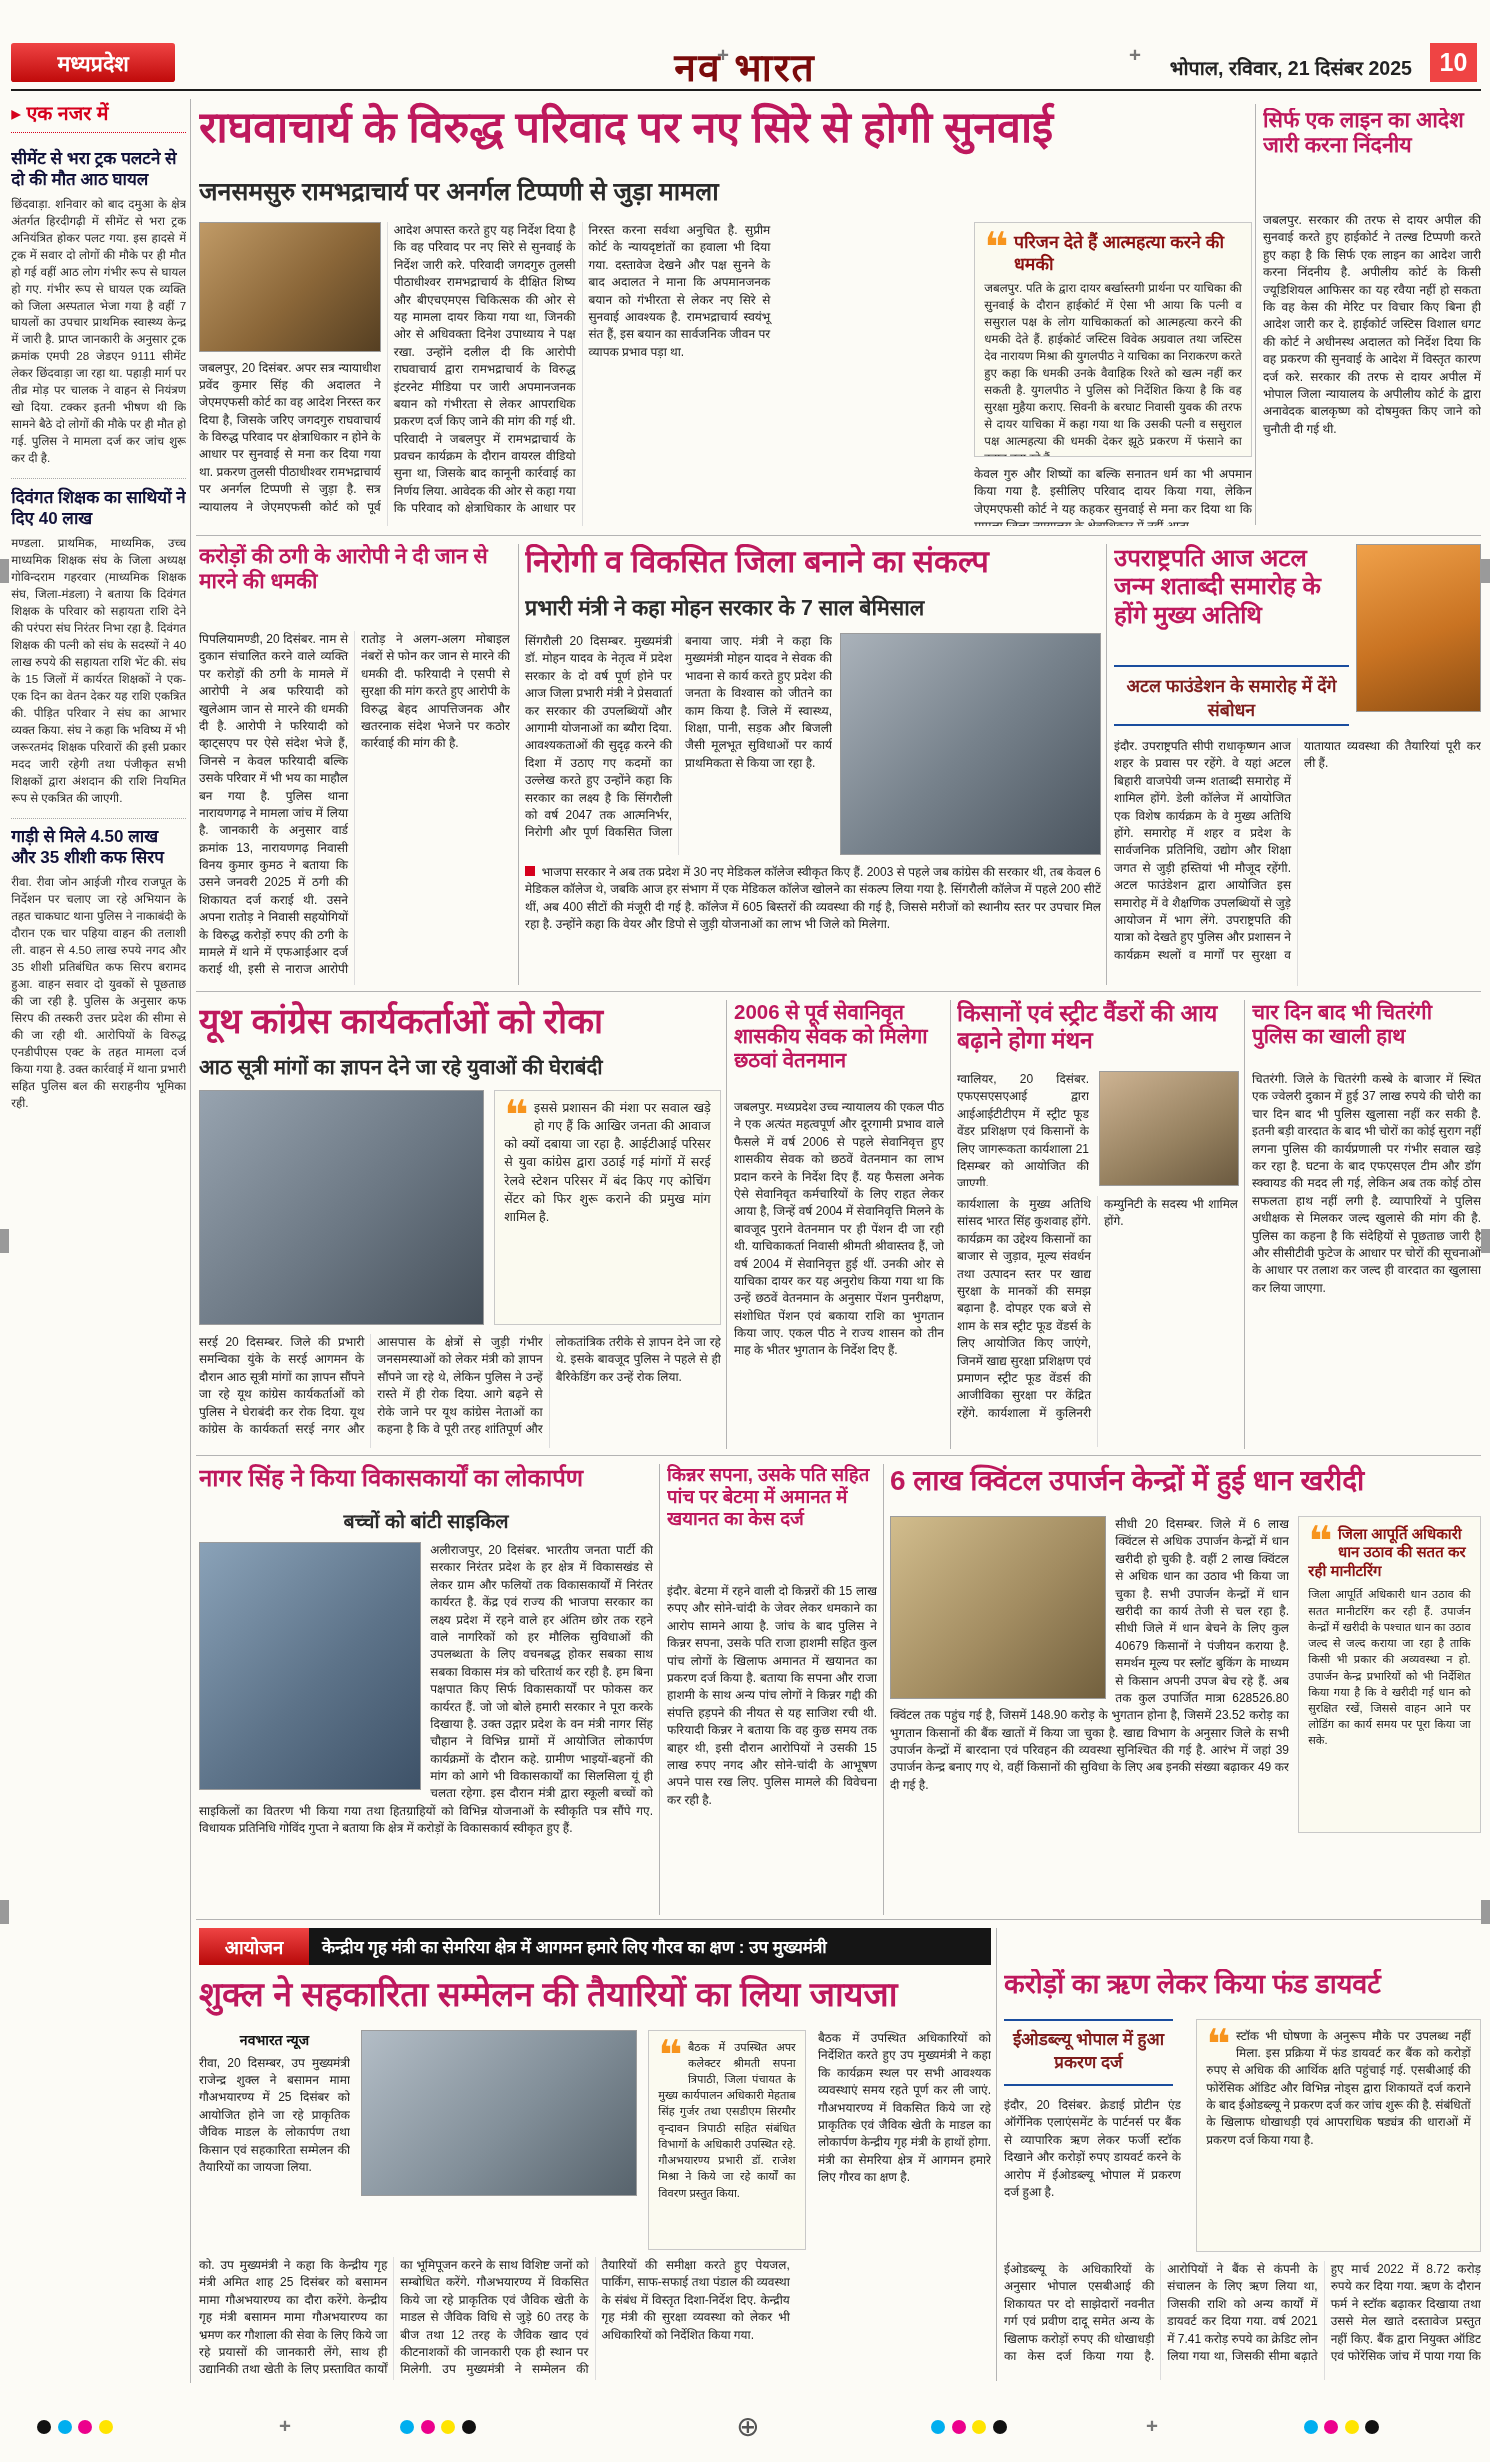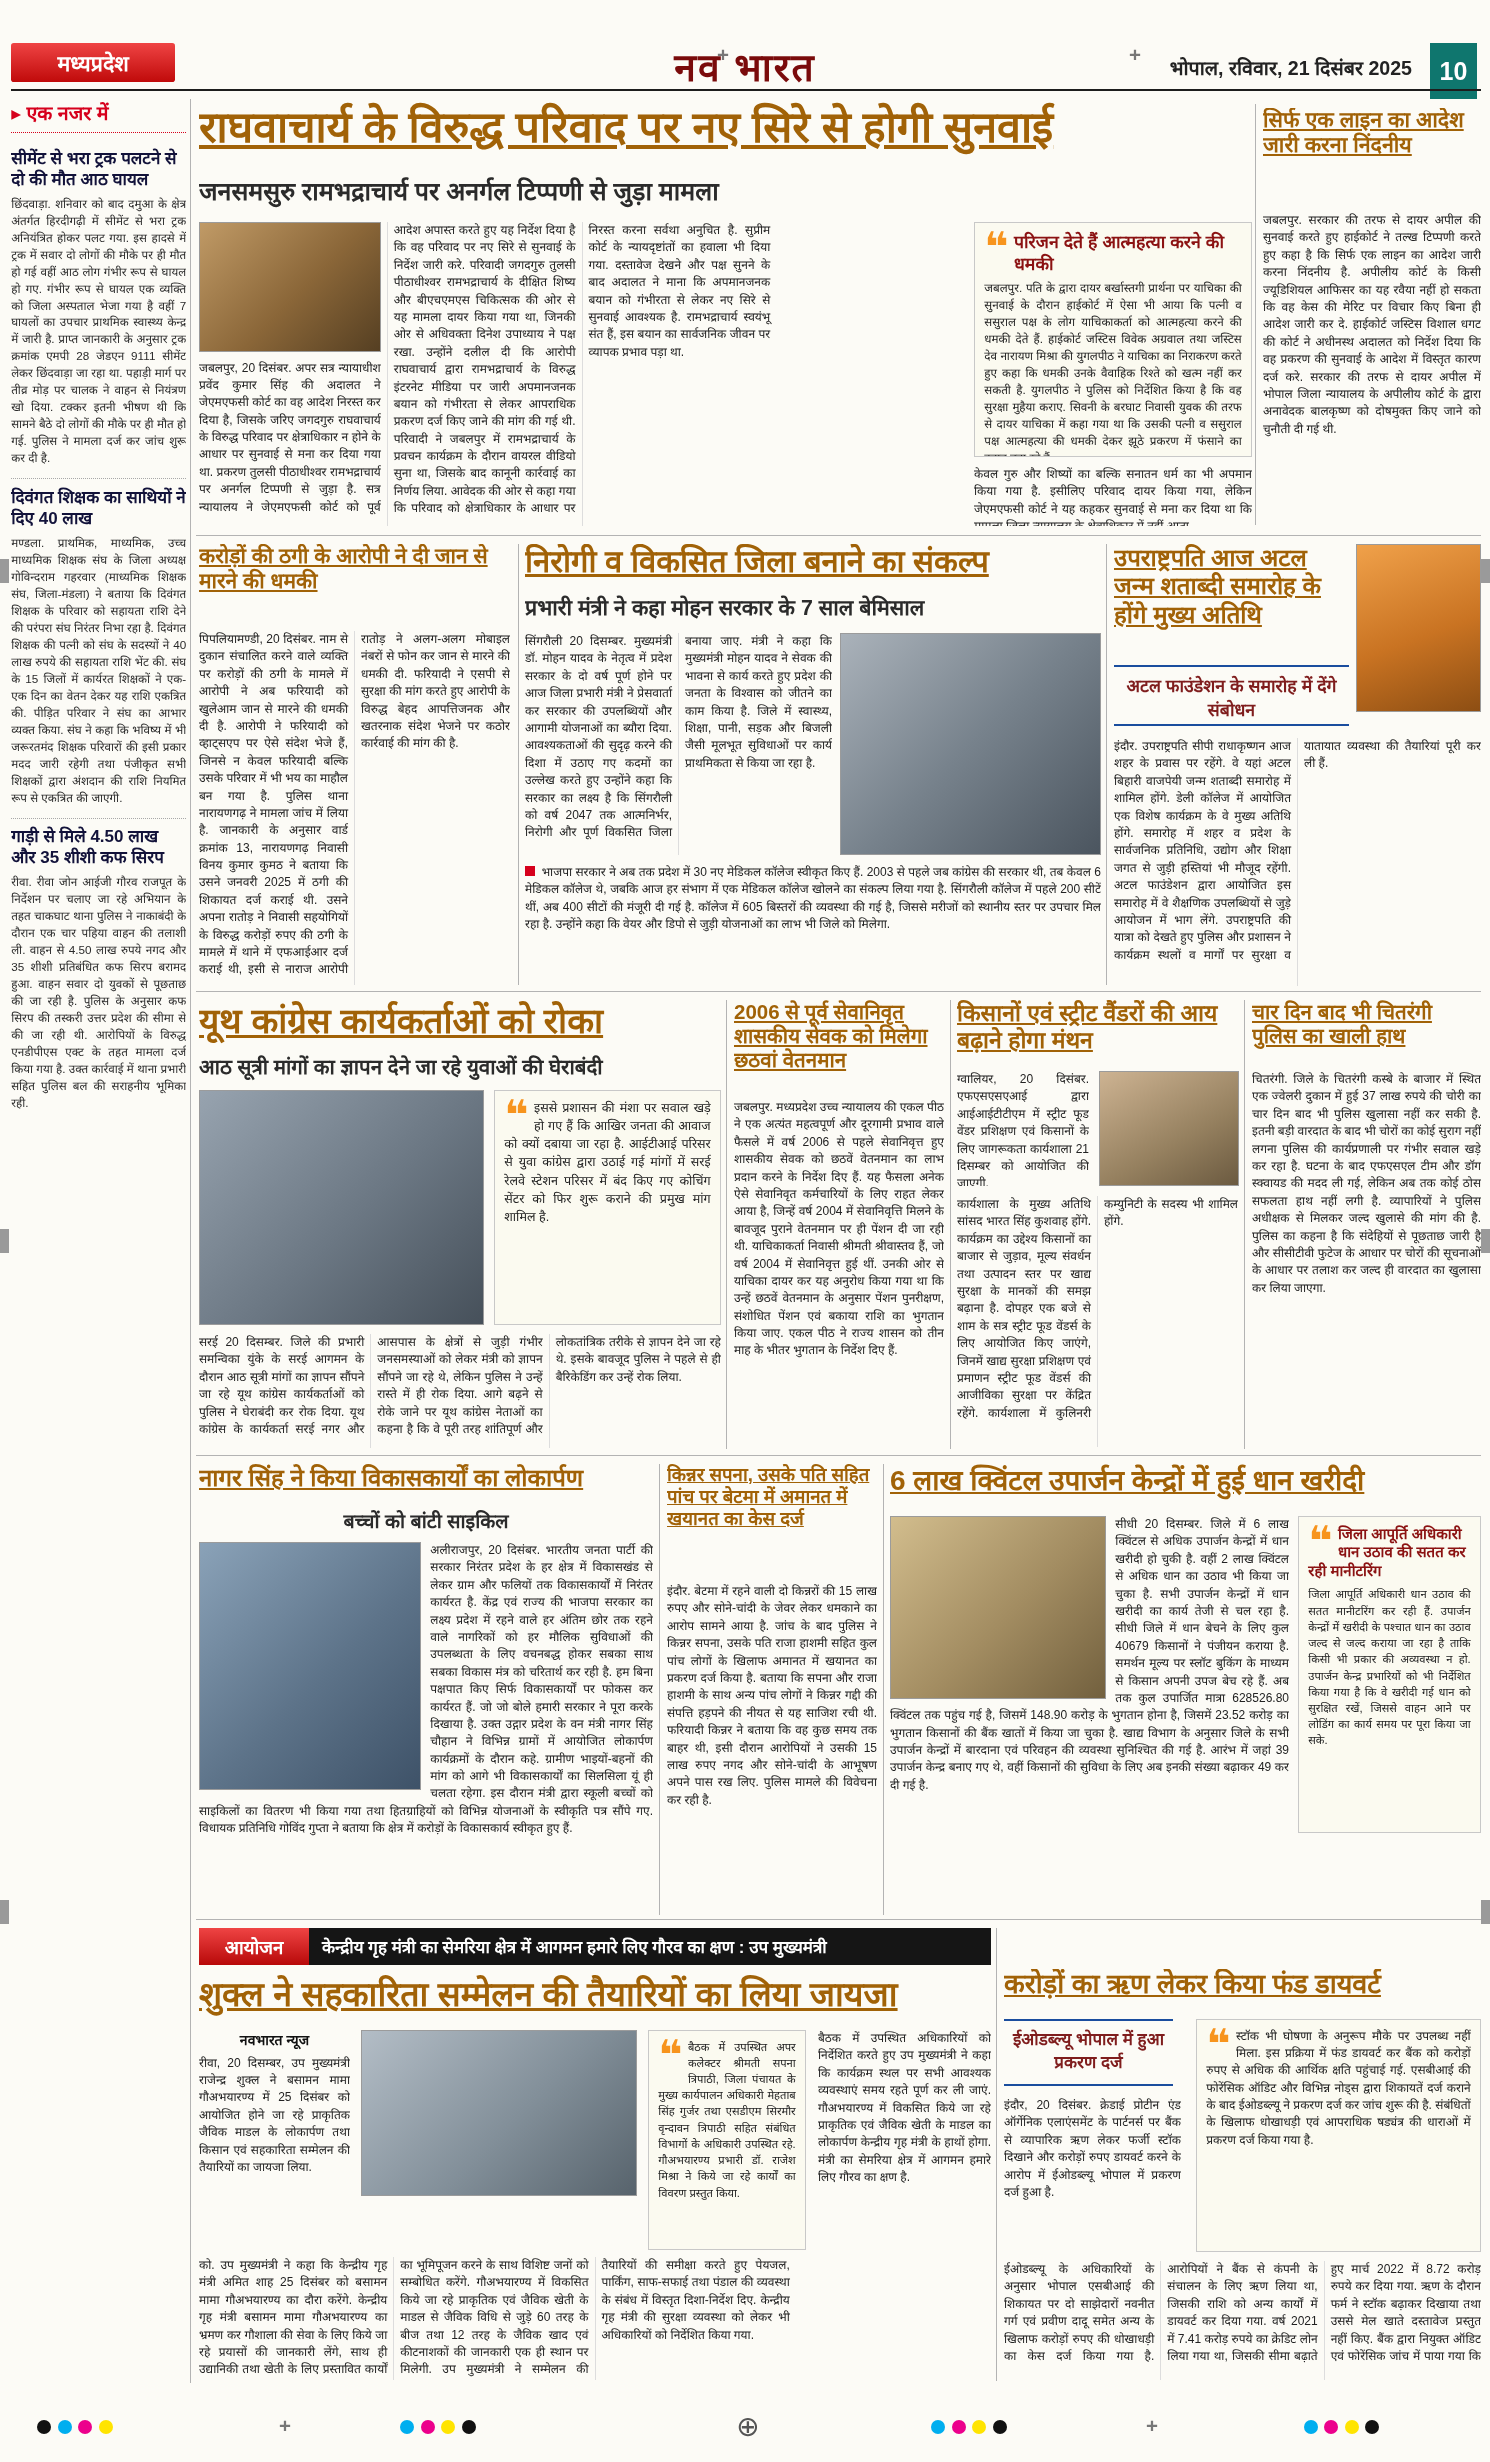--- a/index.html
+++ b/index.html
@@ -6,38 +6,38 @@
   .page{position:relative;width:1490px;height:2462px;background:#fcfbf6;overflow:hidden;
         font-family:"Liberation Sans","DejaVu Sans",sans-serif;color:#1b1b1b;}
   
   .abs{position:absolute;}
   .hline{position:absolute;border-top:0.9px solid #b3b3b3;}
   .vline{position:absolute;border-left:0.9px solid #b3b3b3;}
   .body-text{font-size:12px;line-height:1.45;text-align:justify;color:#222;overflow:hidden;column-fill:auto;}
   .cols-2{column-count:2;column-gap:13px;column-rule:0.9px solid #ddd;}
   .cols-3{column-count:3;column-gap:13px;column-rule:0.9px solid #ddd;}
   .cols-4{column-count:4;column-gap:13px;column-rule:0.9px solid #ddd;}
-  .hl{font-weight:bold;color:#a16207;line-height:1.18;overflow:hidden;text-decoration:underline;}
+  .hl{font-weight:bold;color:#be185d;line-height:1.18;overflow:hidden;}
   .subhead{font-weight:bold;color:#2b2b2b;overflow:hidden;}
   .photo{border:0.9px solid #9b9b9b;box-sizing:border-box;}
   .ph-temple{background:linear-gradient(135deg,#c09a66,#8a6638 55%,#553f22);}
   .ph-press{background:linear-gradient(135deg,#aab2ba,#77828c 50%,#4b555f);}
   .ph-saffron{background:linear-gradient(160deg,#f0a14a,#c97322 55%,#8d4e13);}
   .ph-group{background:linear-gradient(135deg,#97a3af,#6b7783 55%,#46505a);}
   .ph-portrait{background:linear-gradient(150deg,#cdb392,#95805f 60%,#6b5a40);}
   .ph-cycles{background:linear-gradient(135deg,#8aa2b8,#5d7389 55%,#3e5268);}
   .ph-paddy{background:linear-gradient(135deg,#d2bd8d,#a28c61 55%,#72603e);}
   .ph-meeting{background:linear-gradient(135deg,#b3bdc6,#828f99 55%,#57636c);}
   
   .region-badge{position:absolute;left:11.2px;top:43px;width:164px;height:39px;border-radius:2.8px;
     background:linear-gradient(180deg,#ef4444,#c00a0a);color:#fff;font-weight:bold;font-size:21.4px;
     display:flex;align-items:center;justify-content:center;}
   .paper-title{position:absolute;left:0;right:0;top:39px;text-align:center;font-size:39px;font-weight:bold;color:#7a0b0b;letter-spacing:1.9px;}
   .issue-date{position:absolute;right:78px;top:54px;font-size:19.6px;font-weight:bold;color:#222;}
-  .page-badge{position:absolute;right:13px;top:43px;width:47px;height:56px;background:#0f766e;color:#fff;
+  .page-badge{position:absolute;right:13px;top:43px;width:47px;height:39px;background:#ef4444;color:#fff;
     font-size:25px;font-weight:bold;display:flex;align-items:center;justify-content:center;}
   
   .sidebar{position:absolute;left:11.2px;top:99px;width:175px;height:2284px;overflow:hidden;}
   .sb-title{color:#d6001c;font-weight:bold;font-size:19.6px;border-bottom:1.9px dotted #d6001c;padding-bottom:5.6px;margin-bottom:7.5px;}
   .sb-art{border-bottom:0.9px dotted #a8a8a8;padding:7.5px 0 11.2px 0;}
   .sb-h{font-size:17px;font-weight:bold;color:#12123a;line-height:1.25;margin-bottom:5.6px;}
   .sb-b{font-size:11.7px;line-height:1.45;text-align:justify;color:#2a2a2a;}
   
   .qbox{position:absolute;border:0.9px solid #c8c8c8;background:#fbfaf0;box-sizing:border-box;padding:7.5px 9.3px;overflow:hidden;}
   .qmark{color:#f7941d;font-size:41px;line-height:0.8;font-weight:bold;float:left;margin:0 5.6px 0 0;}

